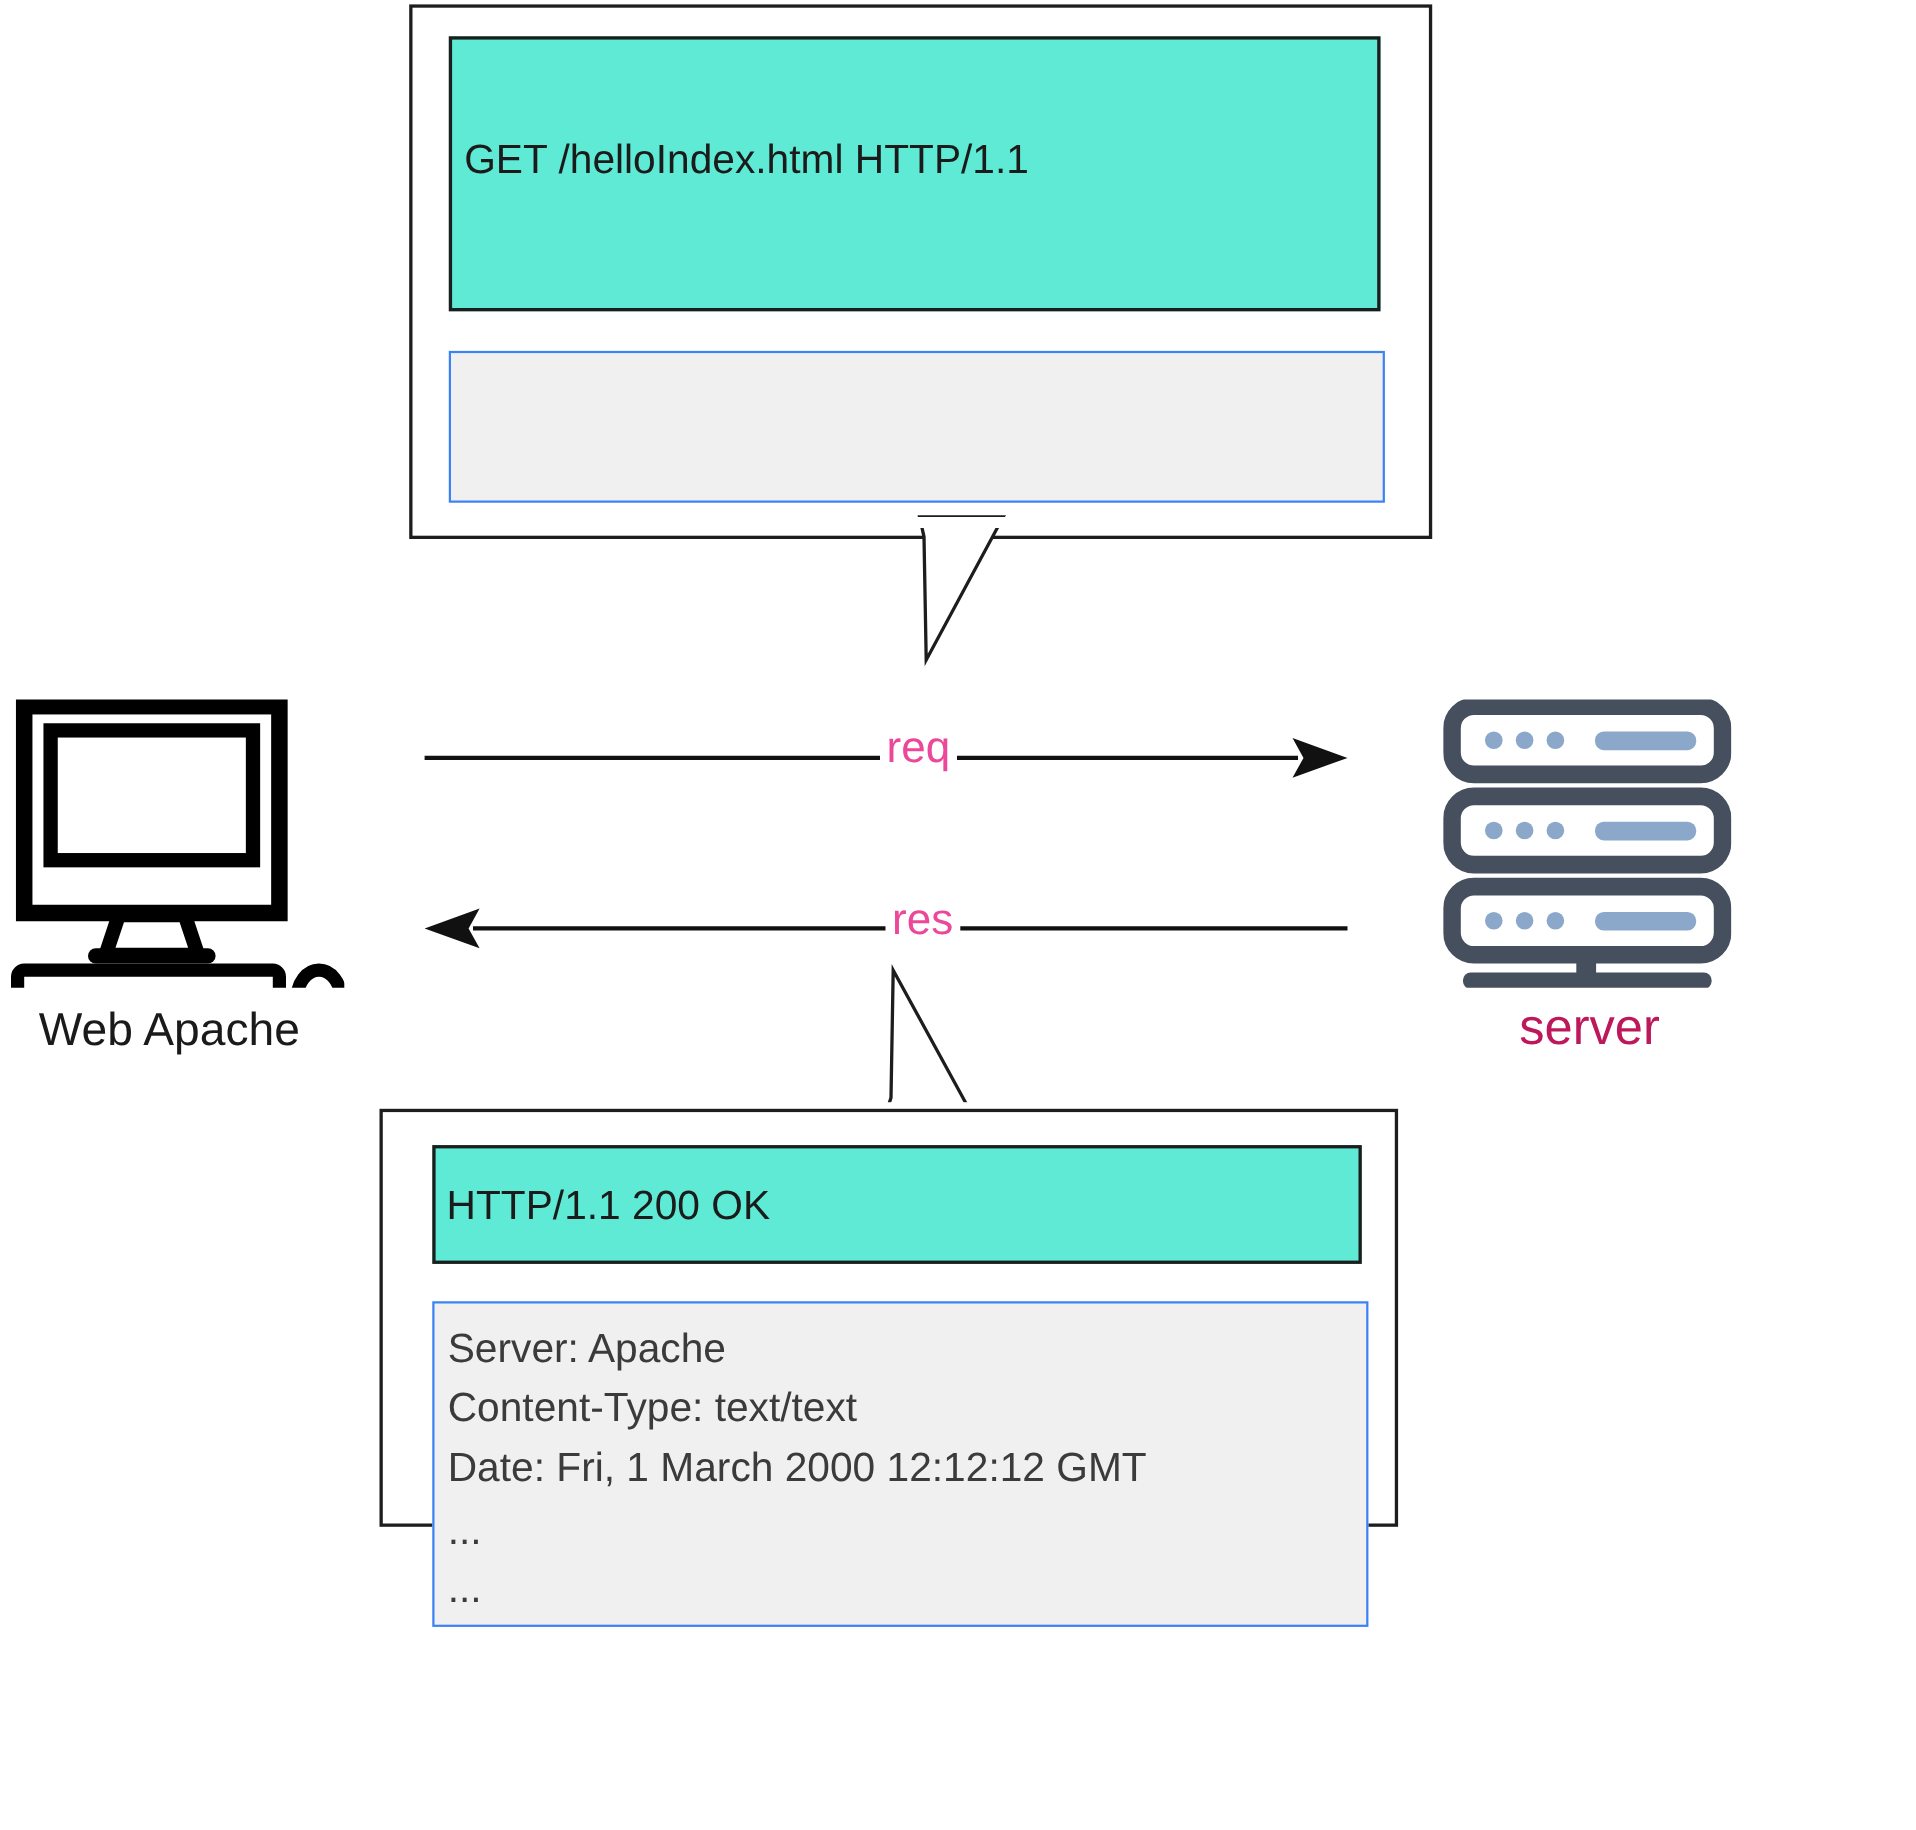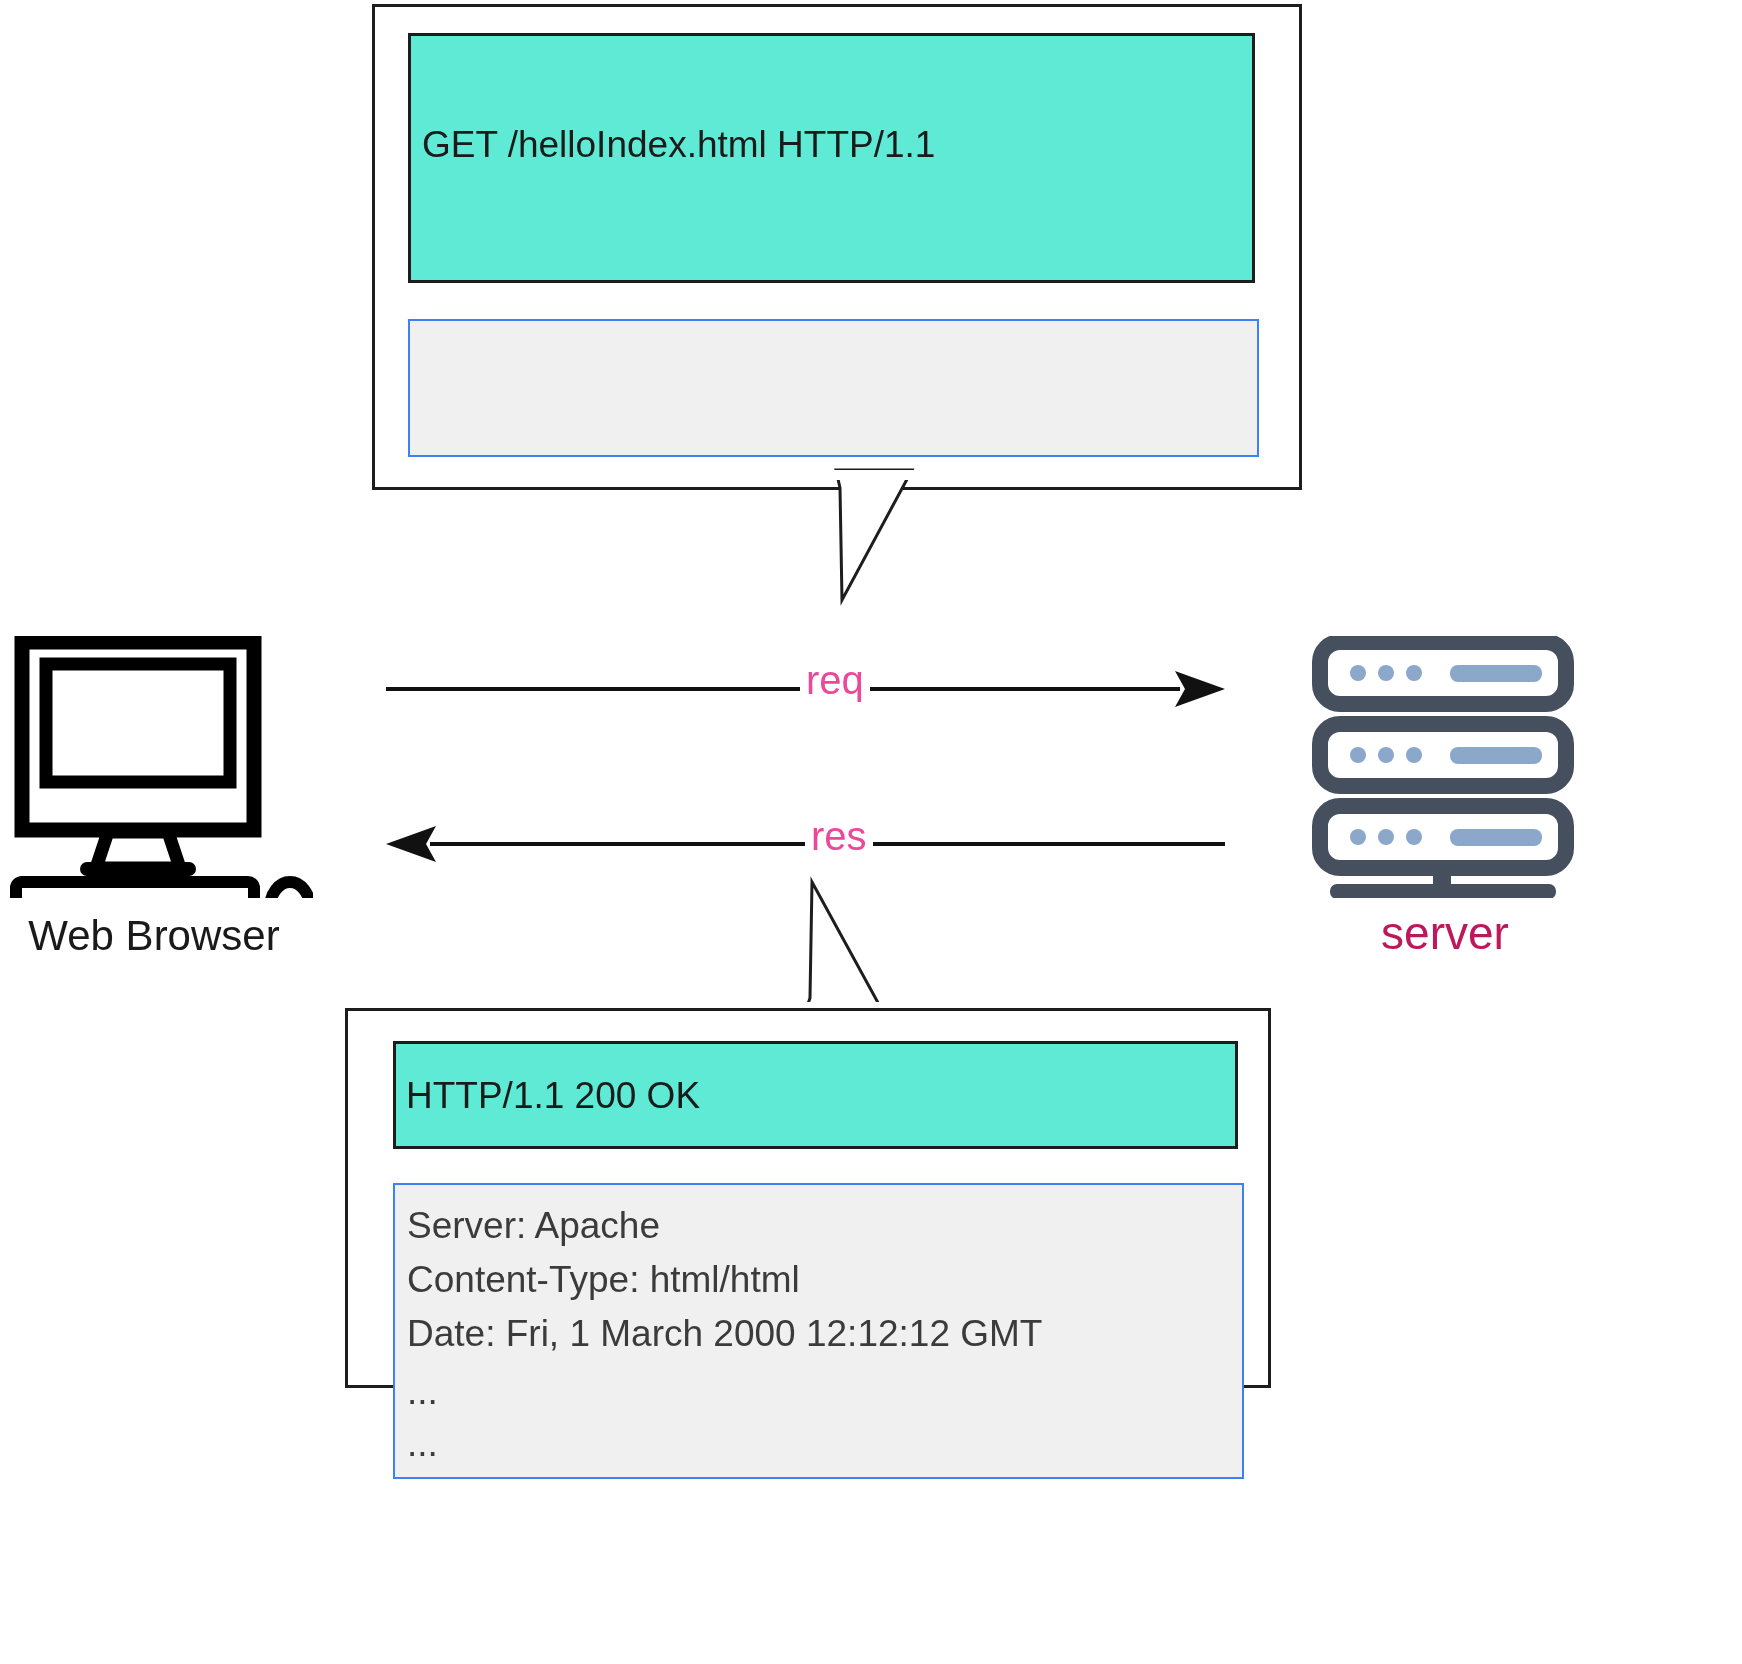--- a/index.html
+++ b/index.html
@@ -83,21 +83,21 @@
 
     <rect x="38" y="28" width="184" height="118" fill="none" stroke="#000" stroke-width="13"></rect>
 
     <polygon points="100,196 160,196 172,232 88,232" fill="none" stroke="#000" stroke-width="13"></polygon>
     <rect x="72" y="226" width="116" height="14" rx="7" fill="#000"></rect>
 
     <rect x="8" y="246" width="238" height="26" rx="6" fill="none" stroke="#000" stroke-width="12"></rect>
 
     <path d="M262 272 a20 26 0 0 1 40 0 z" fill="none" stroke="#000" stroke-width="12"></path>
   </svg>
-  <div id="browser-label">Web Browser</div>
+  <div id="browser-label">Web Apache</div>
 
   <svg class="arrow-svg" id="req-arrow" viewBox="0 0 850 70">
     <line x1="6" y1="34" x2="800" y2="34" stroke="#111" stroke-width="4"></line>
     <polygon points="845,34 795,16 805,34 795,52" fill="#111"></polygon>
   </svg>
   <div class="arrow-label" id="req-label">req</div>
 
   <svg class="arrow-svg" id="res-arrow" viewBox="0 0 850 70">
     <line x1="50" y1="34" x2="845" y2="34" stroke="#111" stroke-width="4"></line>
     <polygon points="6,34 56,16 46,34 56,52" fill="#111"></polygon>
@@ -135,20 +135,20 @@
   </svg>
 
   <div class="bubble" id="res-bubble">
 
     <div class="inner-box" id="res-status-box">
       <div class="msg-line">HTTP/1.1 200 OK</div>
     </div>
 
     <div class="gray-box" id="res-headers-box">
       <div class="msg-line" id="res-hdr-0">Server: Apache</div>
-      <div class="msg-line" id="res-hdr-1">Content-Type: html/html</div>
+      <div class="msg-line" id="res-hdr-1">Content-Type: text/text</div>
       <div class="msg-line" id="res-hdr-2">Date: Fri, 1 March 2000 12:12:12 GMT</div>
       <div class="msg-line" id="res-hdr-3">...</div>
       <div class="msg-line" id="res-hdr-4">...</div>
     </div>
   </div>
 
 </div>
 
 </body></html>

